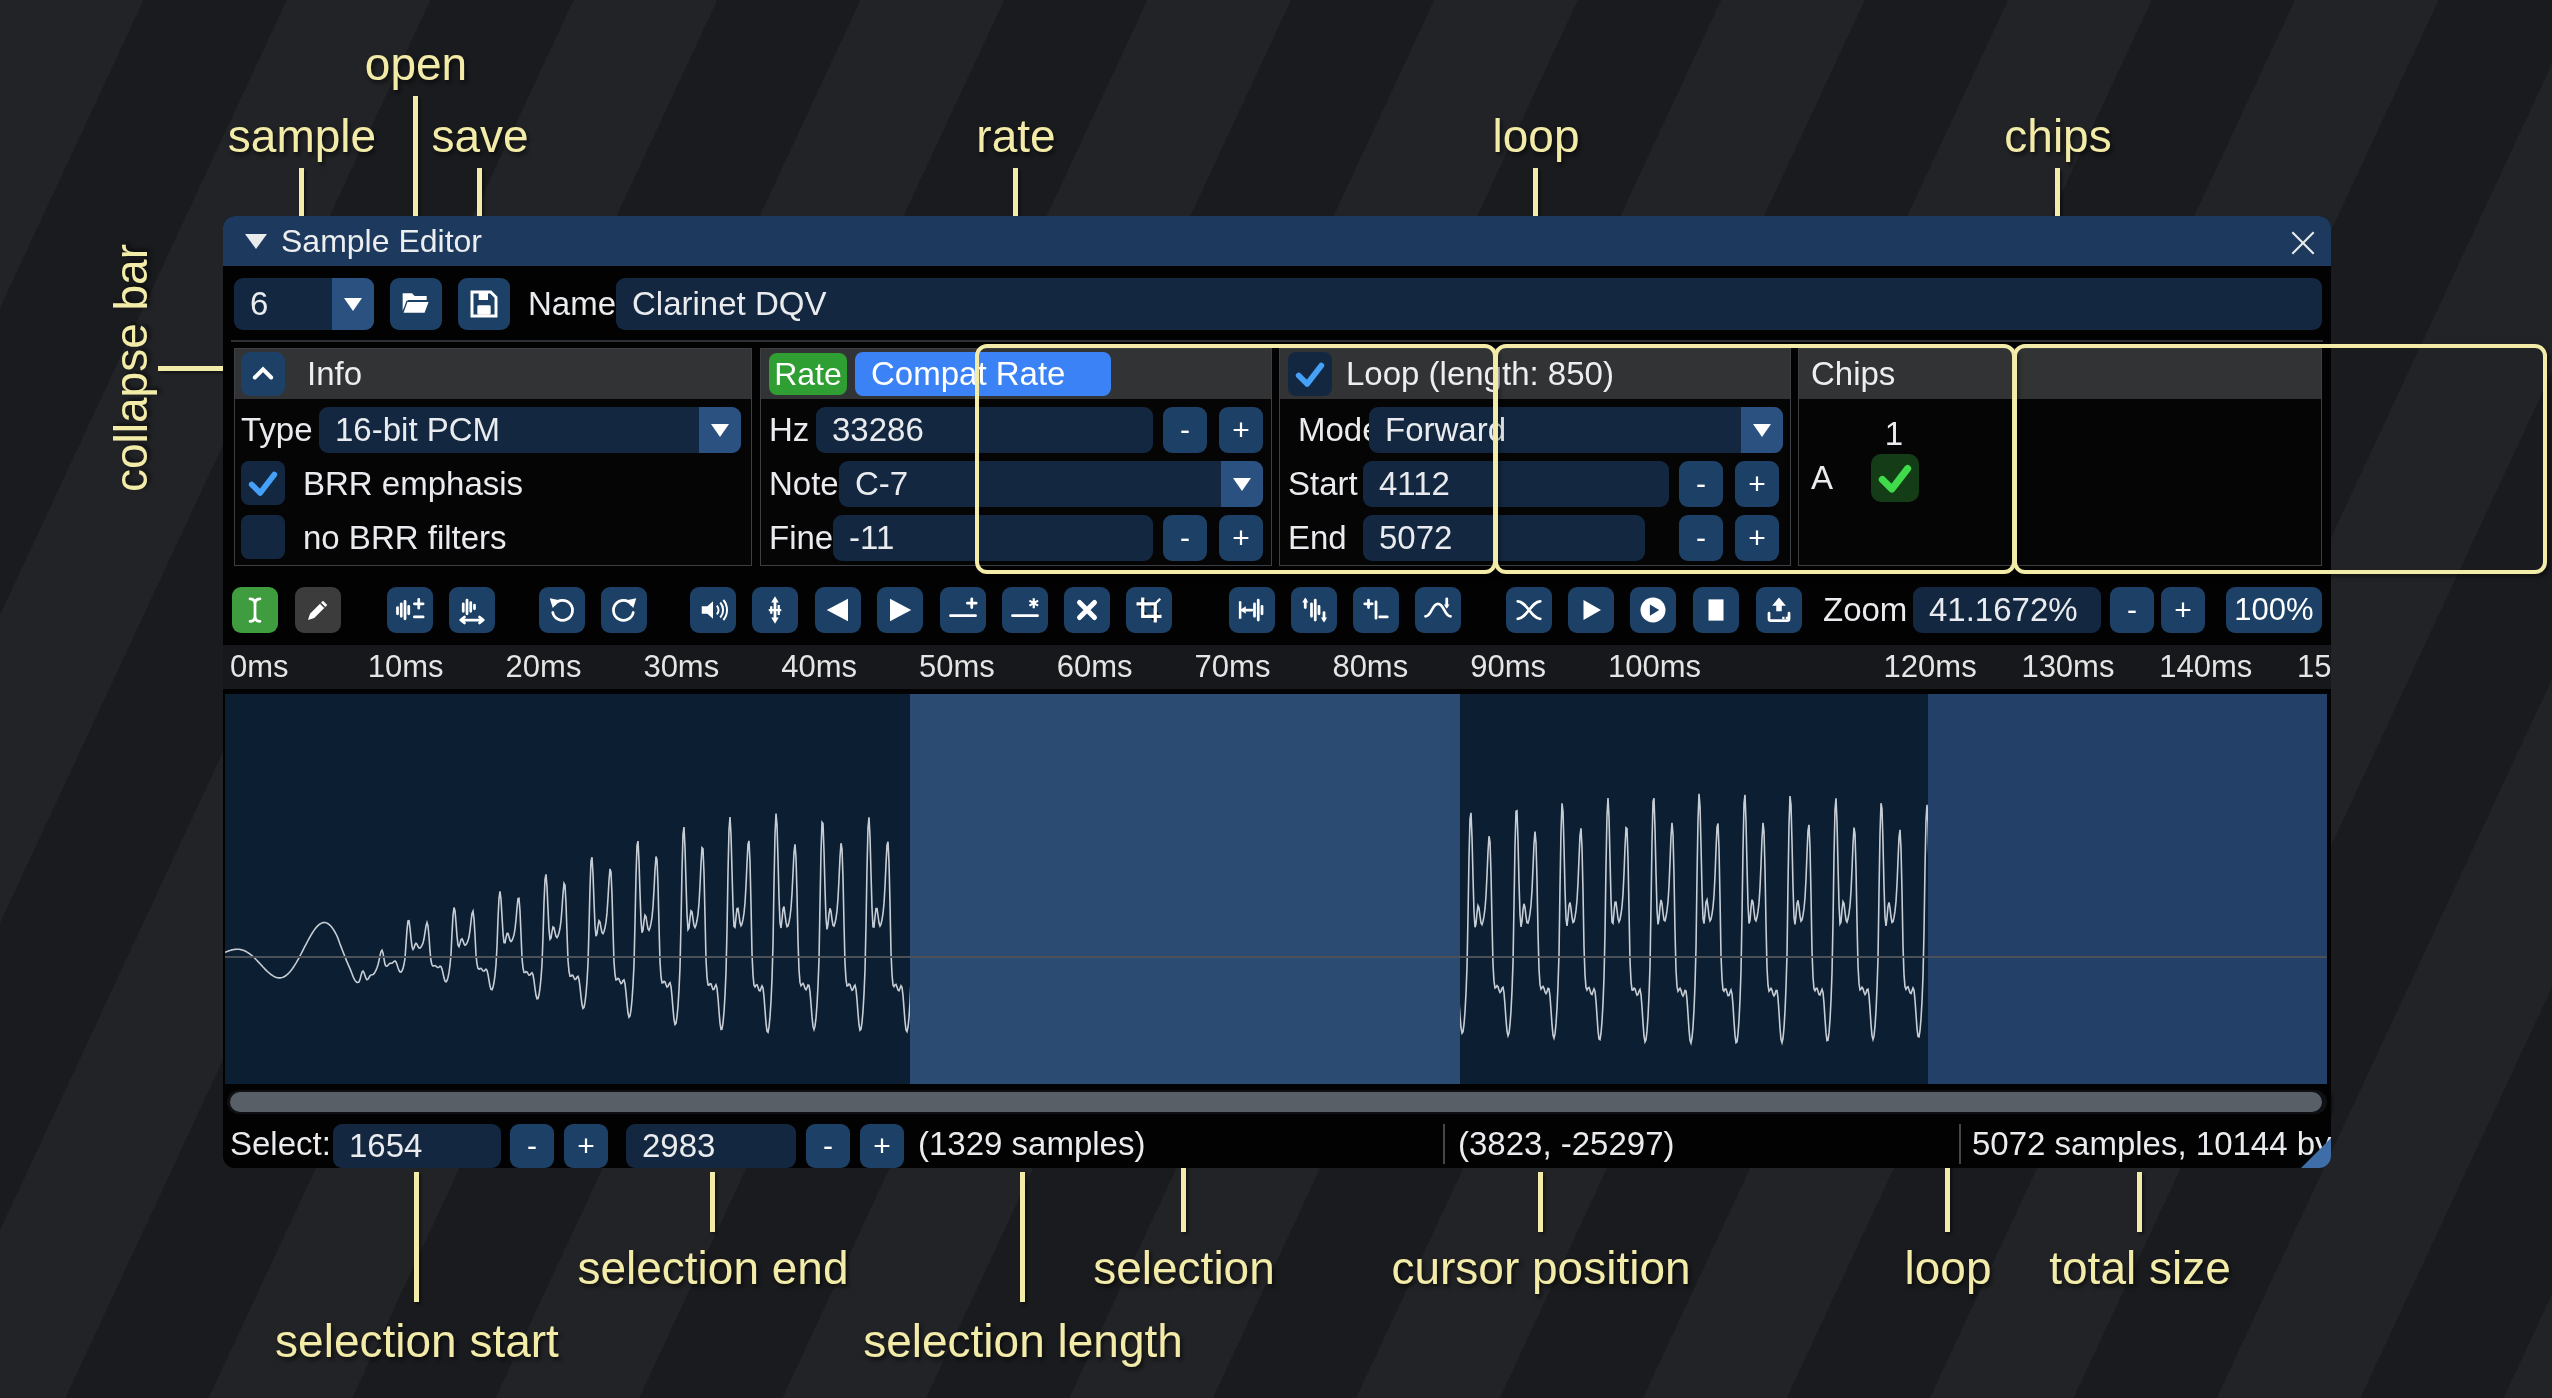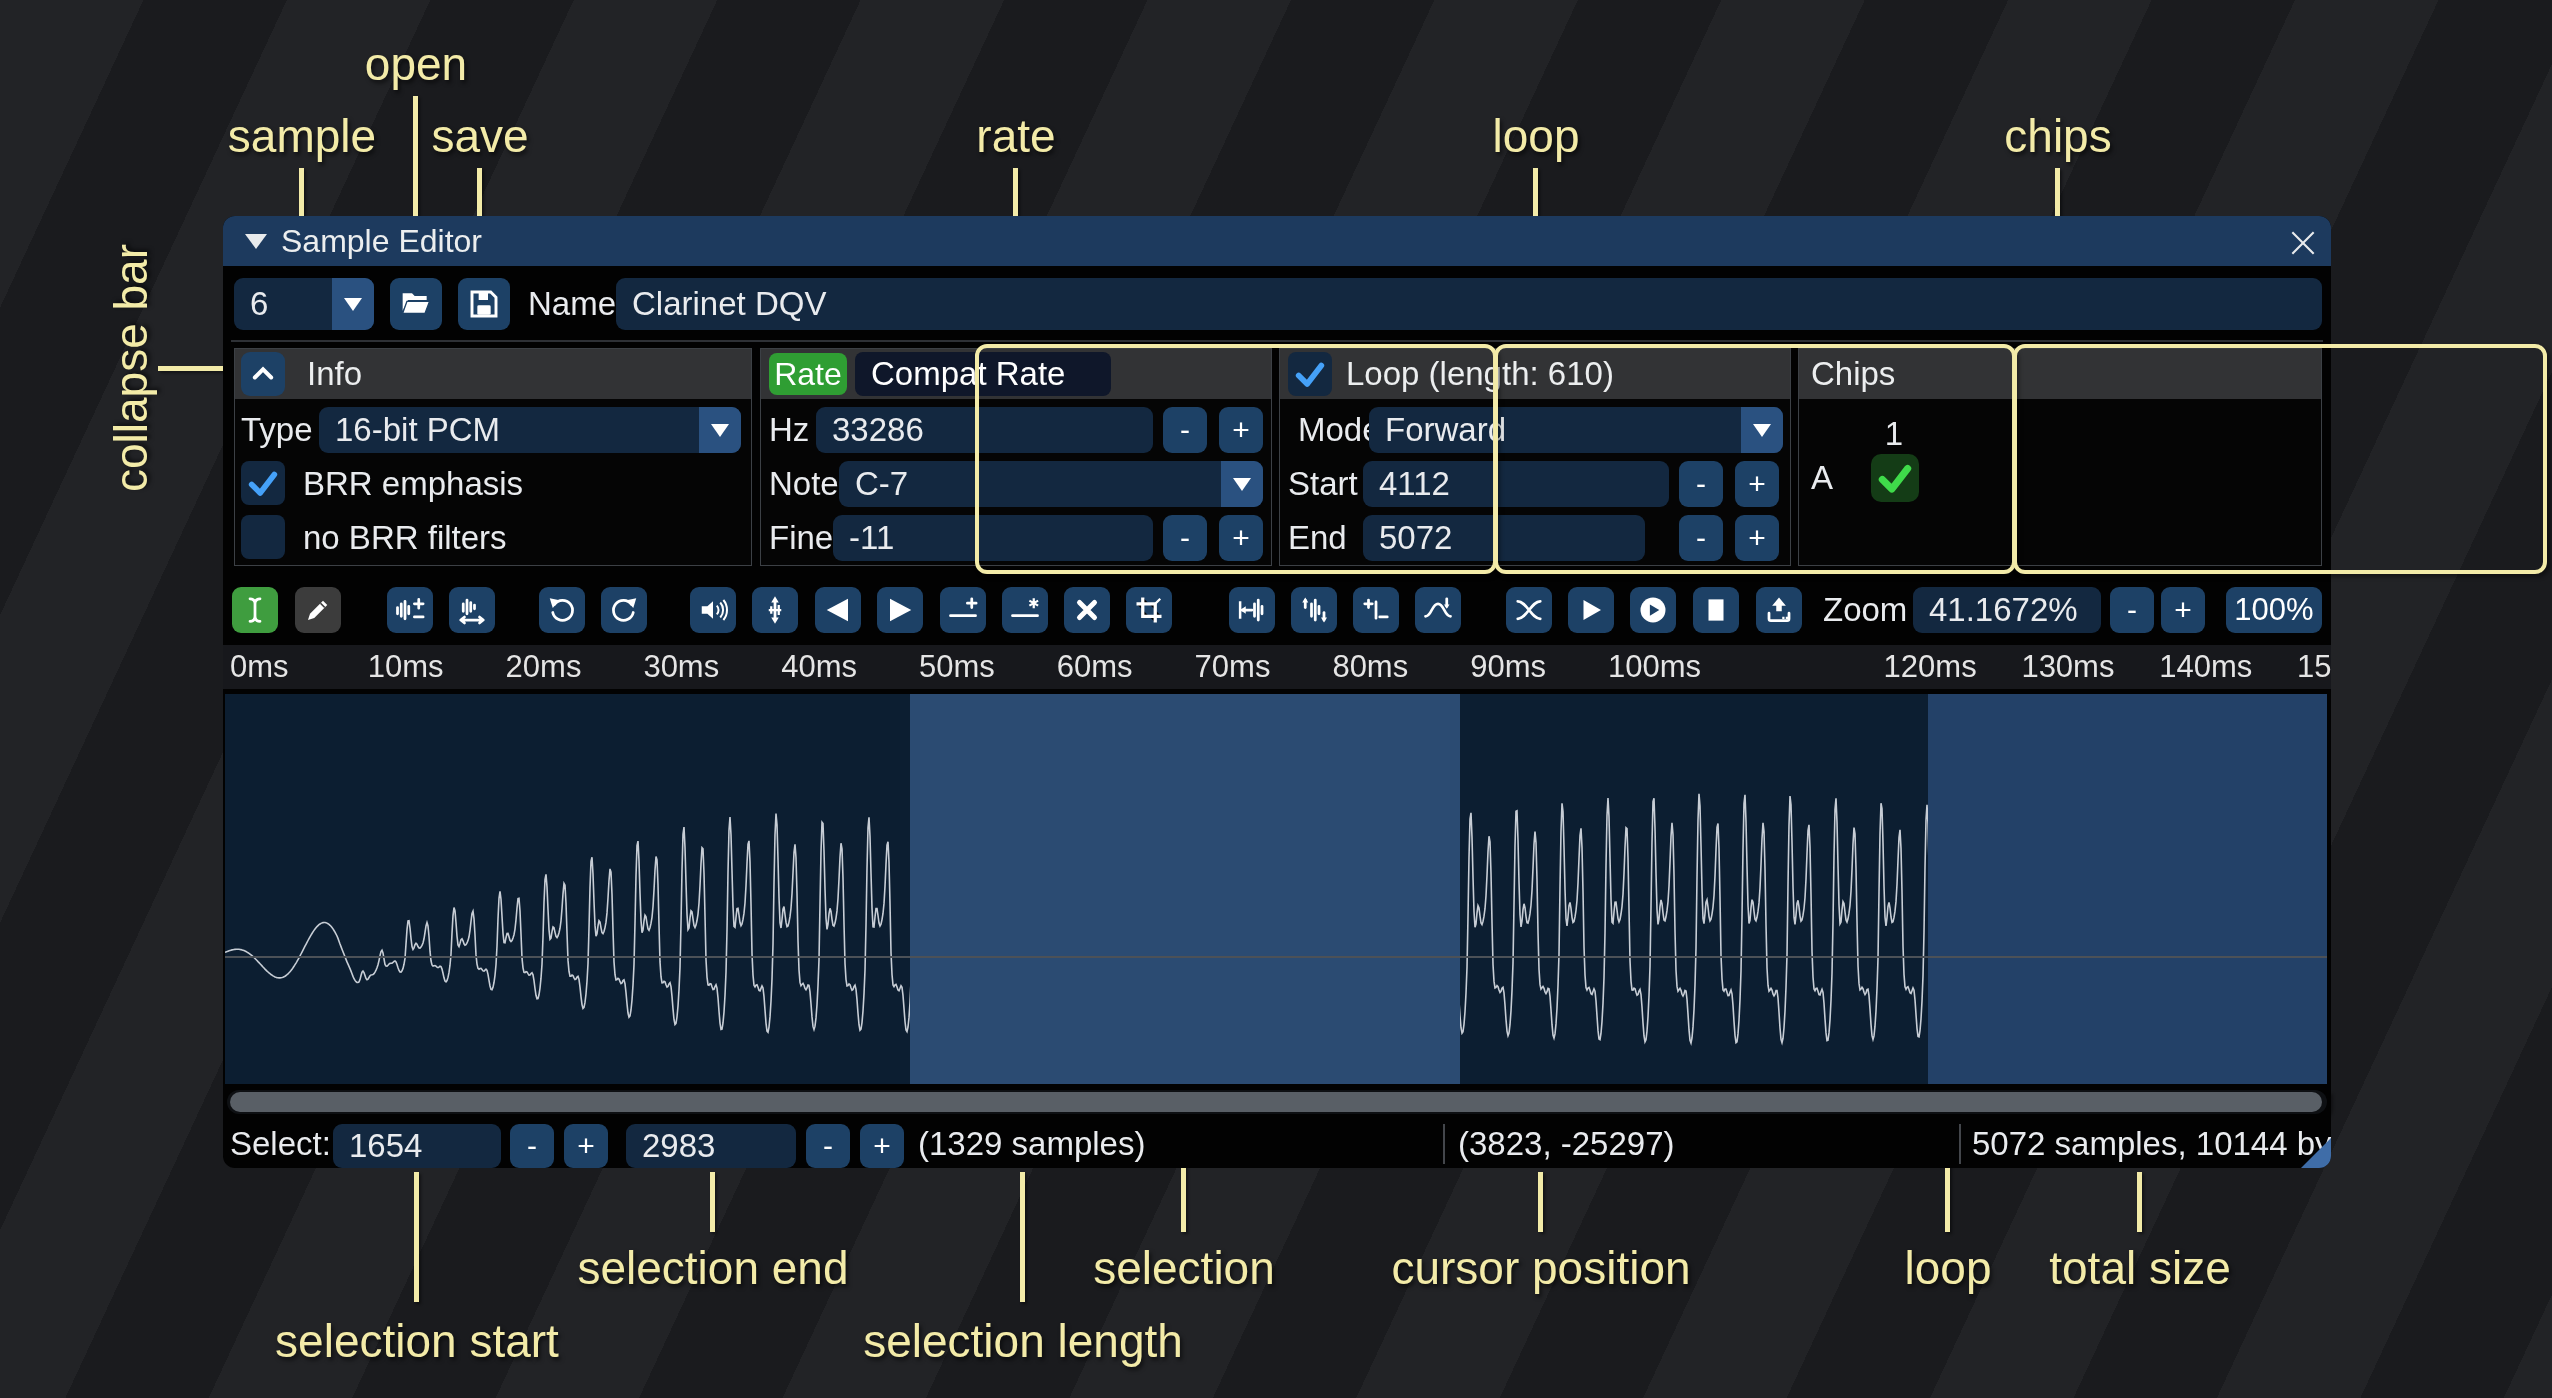--- a/index.html
+++ b/index.html
@@ -163,21 +163,21 @@
         <svg id="cb-nofilt" width="34" height="34" viewBox="0 0 24 24" style="visibility: hidden;">
             <path d="M4 13l6 6L20 6" stroke="#45a1f8" stroke-width="4" fill="none" stroke-linecap="round" stroke-linejoin="round"></path>
           </svg>
       </div>
       <div class="lbl" style="left:68px;top:166px;">no BRR filters</div>
     </div>
 
     <div class="panel" style="left:537px;width:512px;">
       <div class="phead">
         <div class="badge" style="left:8px;top:4px;width:78px;height:42px;background:#2f9e33;">Rate</div>
-        <div class="badge" style="left:94px;top:3px;width:240px;height:44px;background:#0f172a;justify-content:flex-start;padding-left:16px;font-size:33px;">Compat Rate</div>
+        <div class="badge" style="left:94px;top:3px;width:240px;height:44px;background:#3b82f6;justify-content:flex-start;padding-left:16px;font-size:33px;">Compat Rate</div>
       </div>
       <div class="lbl" style="left:8px;top:58px;">Hz</div>
       <div class="field" style="left:55px;top:58px;width:337px;height:46px;">
         <span class="val">33286</span>
       </div>
       <div class="btn mini" style="left:402px;top:58px;width:44px;height:46px;">-</div>
       <div class="btn mini" style="left:458px;top:58px;width:44px;height:46px;">+</div>
       <div class="lbl" style="left:8px;top:112px;">Note</div>
       <div class="field" style="left:78px;top:112px;width:424px;height:46px;">
         <span class="val">C-7</span>
@@ -193,21 +193,21 @@
       <div class="btn mini" style="left:458px;top:166px;width:44px;height:46px;">+</div>
     </div>
 
     <div class="panel" style="left:1056px;width:512px;">
       <div class="phead">
         <div class="checkbox" style="left:8px;top:3px;">
           <svg id="cb-loop" width="34" height="34" viewBox="0 0 24 24" style="visibility: visible;">
               <path d="M4 13l6 6L20 6" stroke="#45a1f8" stroke-width="4" fill="none" stroke-linecap="round" stroke-linejoin="round"></path>
             </svg>
         </div>
-        <span class="ptitle" style="left:66px;">Loop (length: 610)</span>
+        <span class="ptitle" style="left:66px;">Loop (length: 850)</span>
       </div>
       <div class="lbl" style="left:0;top:58px;margin-left:18px;">Mode</div>
       <div class="field" style="left:89px;top:58px;width:414px;height:46px;">
         <span class="val">Forward</span>
         <span class="combo-arrow">
             <span class="tri"></span>
           </span>
       </div>
       <div class="lbl" style="left:8px;top:112px;">Start</div>
       <div class="field" style="left:83px;top:112px;width:306px;height:46px;">

